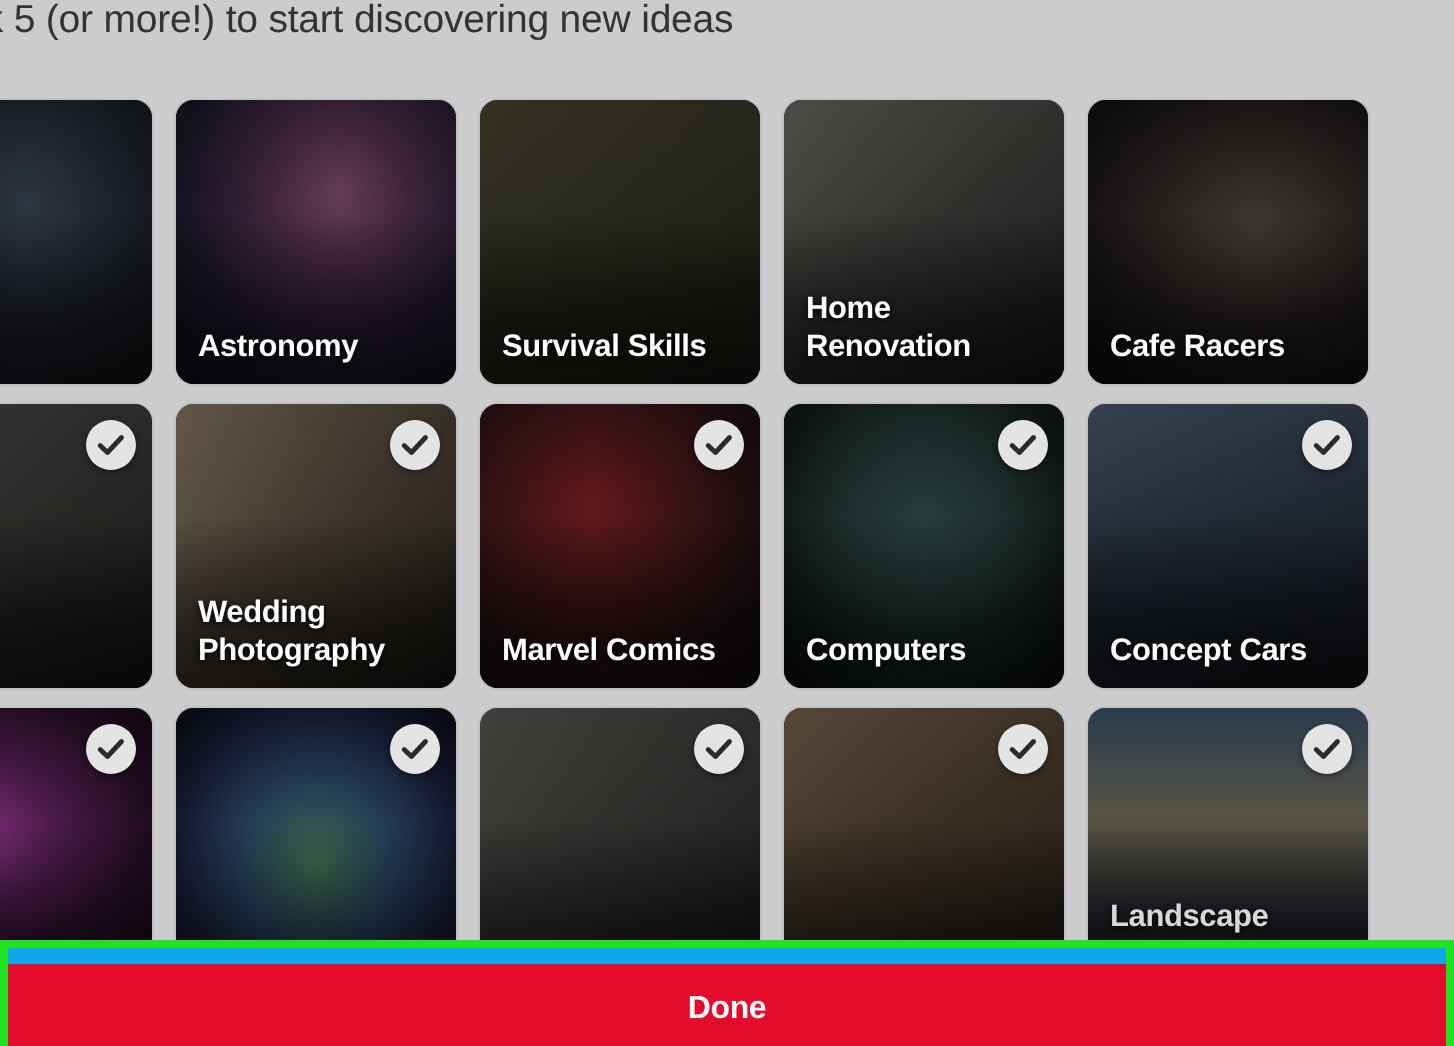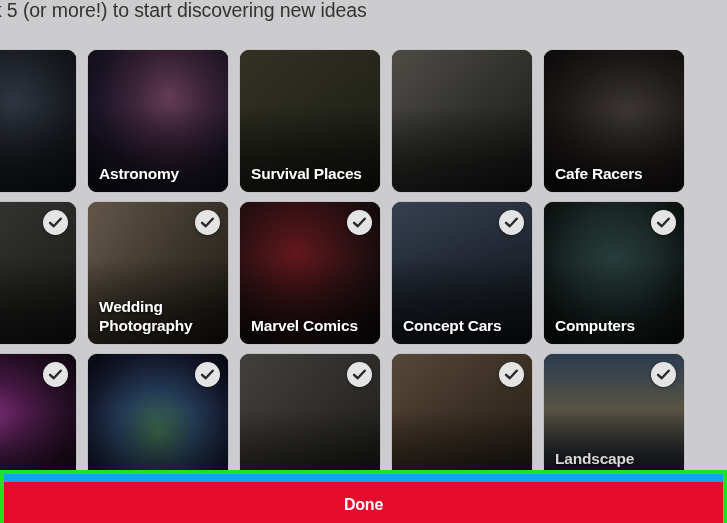--- a/index.html
+++ b/index.html
@@ -200,27 +200,28 @@
         <div class="card">
           <div class="photo ph-astronomy"></div>
           <div class="scrim"></div>
           <div class="card-label">Astronomy</div>
         </div>
       </div>
       <div class="card-cell">
         <div class="card">
           <div class="photo ph-survival"></div>
           <div class="scrim"></div>
-          <div class="card-label">Survival Places</div>
+          <div class="card-label">Survival Skills</div>
         </div>
       </div>
       <div class="card-cell">
         <div class="card">
           <div class="photo ph-homereno"></div>
           <div class="scrim"></div>
+          <div class="card-label">Home Renovation</div>
         </div>
       </div>
       <div class="card-cell">
         <div class="card">
           <div class="photo ph-caferacer"></div>
           <div class="scrim"></div>
           <div class="card-label">Cafe Racers</div>
         </div>
       </div>
       <div class="card-cell">
@@ -254,40 +255,40 @@
           <div class="check-badge">
             <svg width="15" height="15" viewBox="0 0 16 16" aria-hidden="true">
               <path d="M2.2 8.3 L6.1 12.0 L13.6 4.0" fill="none" stroke="#2b2b2b" stroke-width="2.6" stroke-linecap="round" stroke-linejoin="round"></path>
             </svg>
           </div>
           <div class="card-label">Marvel Comics</div>
         </div>
       </div>
       <div class="card-cell">
         <div class="card">
+          <div class="photo ph-computers"></div>
+          <div class="scrim"></div>
+          <div class="check-badge">
+            <svg width="15" height="15" viewBox="0 0 16 16" aria-hidden="true">
+              <path d="M2.2 8.3 L6.1 12.0 L13.6 4.0" fill="none" stroke="#2b2b2b" stroke-width="2.6" stroke-linecap="round" stroke-linejoin="round"></path>
+            </svg>
+          </div>
+          <div class="card-label">Computers</div>
+        </div>
+      </div>
+      <div class="card-cell">
+        <div class="card">
           <div class="photo ph-conceptcar"></div>
           <div class="scrim"></div>
           <div class="check-badge">
             <svg width="15" height="15" viewBox="0 0 16 16" aria-hidden="true">
               <path d="M2.2 8.3 L6.1 12.0 L13.6 4.0" fill="none" stroke="#2b2b2b" stroke-width="2.6" stroke-linecap="round" stroke-linejoin="round"></path>
             </svg>
           </div>
           <div class="card-label">Concept Cars</div>
-        </div>
-      </div>
-      <div class="card-cell">
-        <div class="card">
-          <div class="photo ph-computers"></div>
-          <div class="scrim"></div>
-          <div class="check-badge">
-            <svg width="15" height="15" viewBox="0 0 16 16" aria-hidden="true">
-              <path d="M2.2 8.3 L6.1 12.0 L13.6 4.0" fill="none" stroke="#2b2b2b" stroke-width="2.6" stroke-linecap="round" stroke-linejoin="round"></path>
-            </svg>
-          </div>
-          <div class="card-label">Computers</div>
         </div>
       </div>
       <div class="card-cell">
         <div class="card">
           <div class="photo ph-dbz"></div>
           <div class="scrim"></div>
           <div class="check-badge">
             <svg width="15" height="15" viewBox="0 0 16 16" aria-hidden="true">
               <path d="M2.2 8.3 L6.1 12.0 L13.6 4.0" fill="none" stroke="#2b2b2b" stroke-width="2.6" stroke-linecap="round" stroke-linejoin="round"></path>
             </svg>

